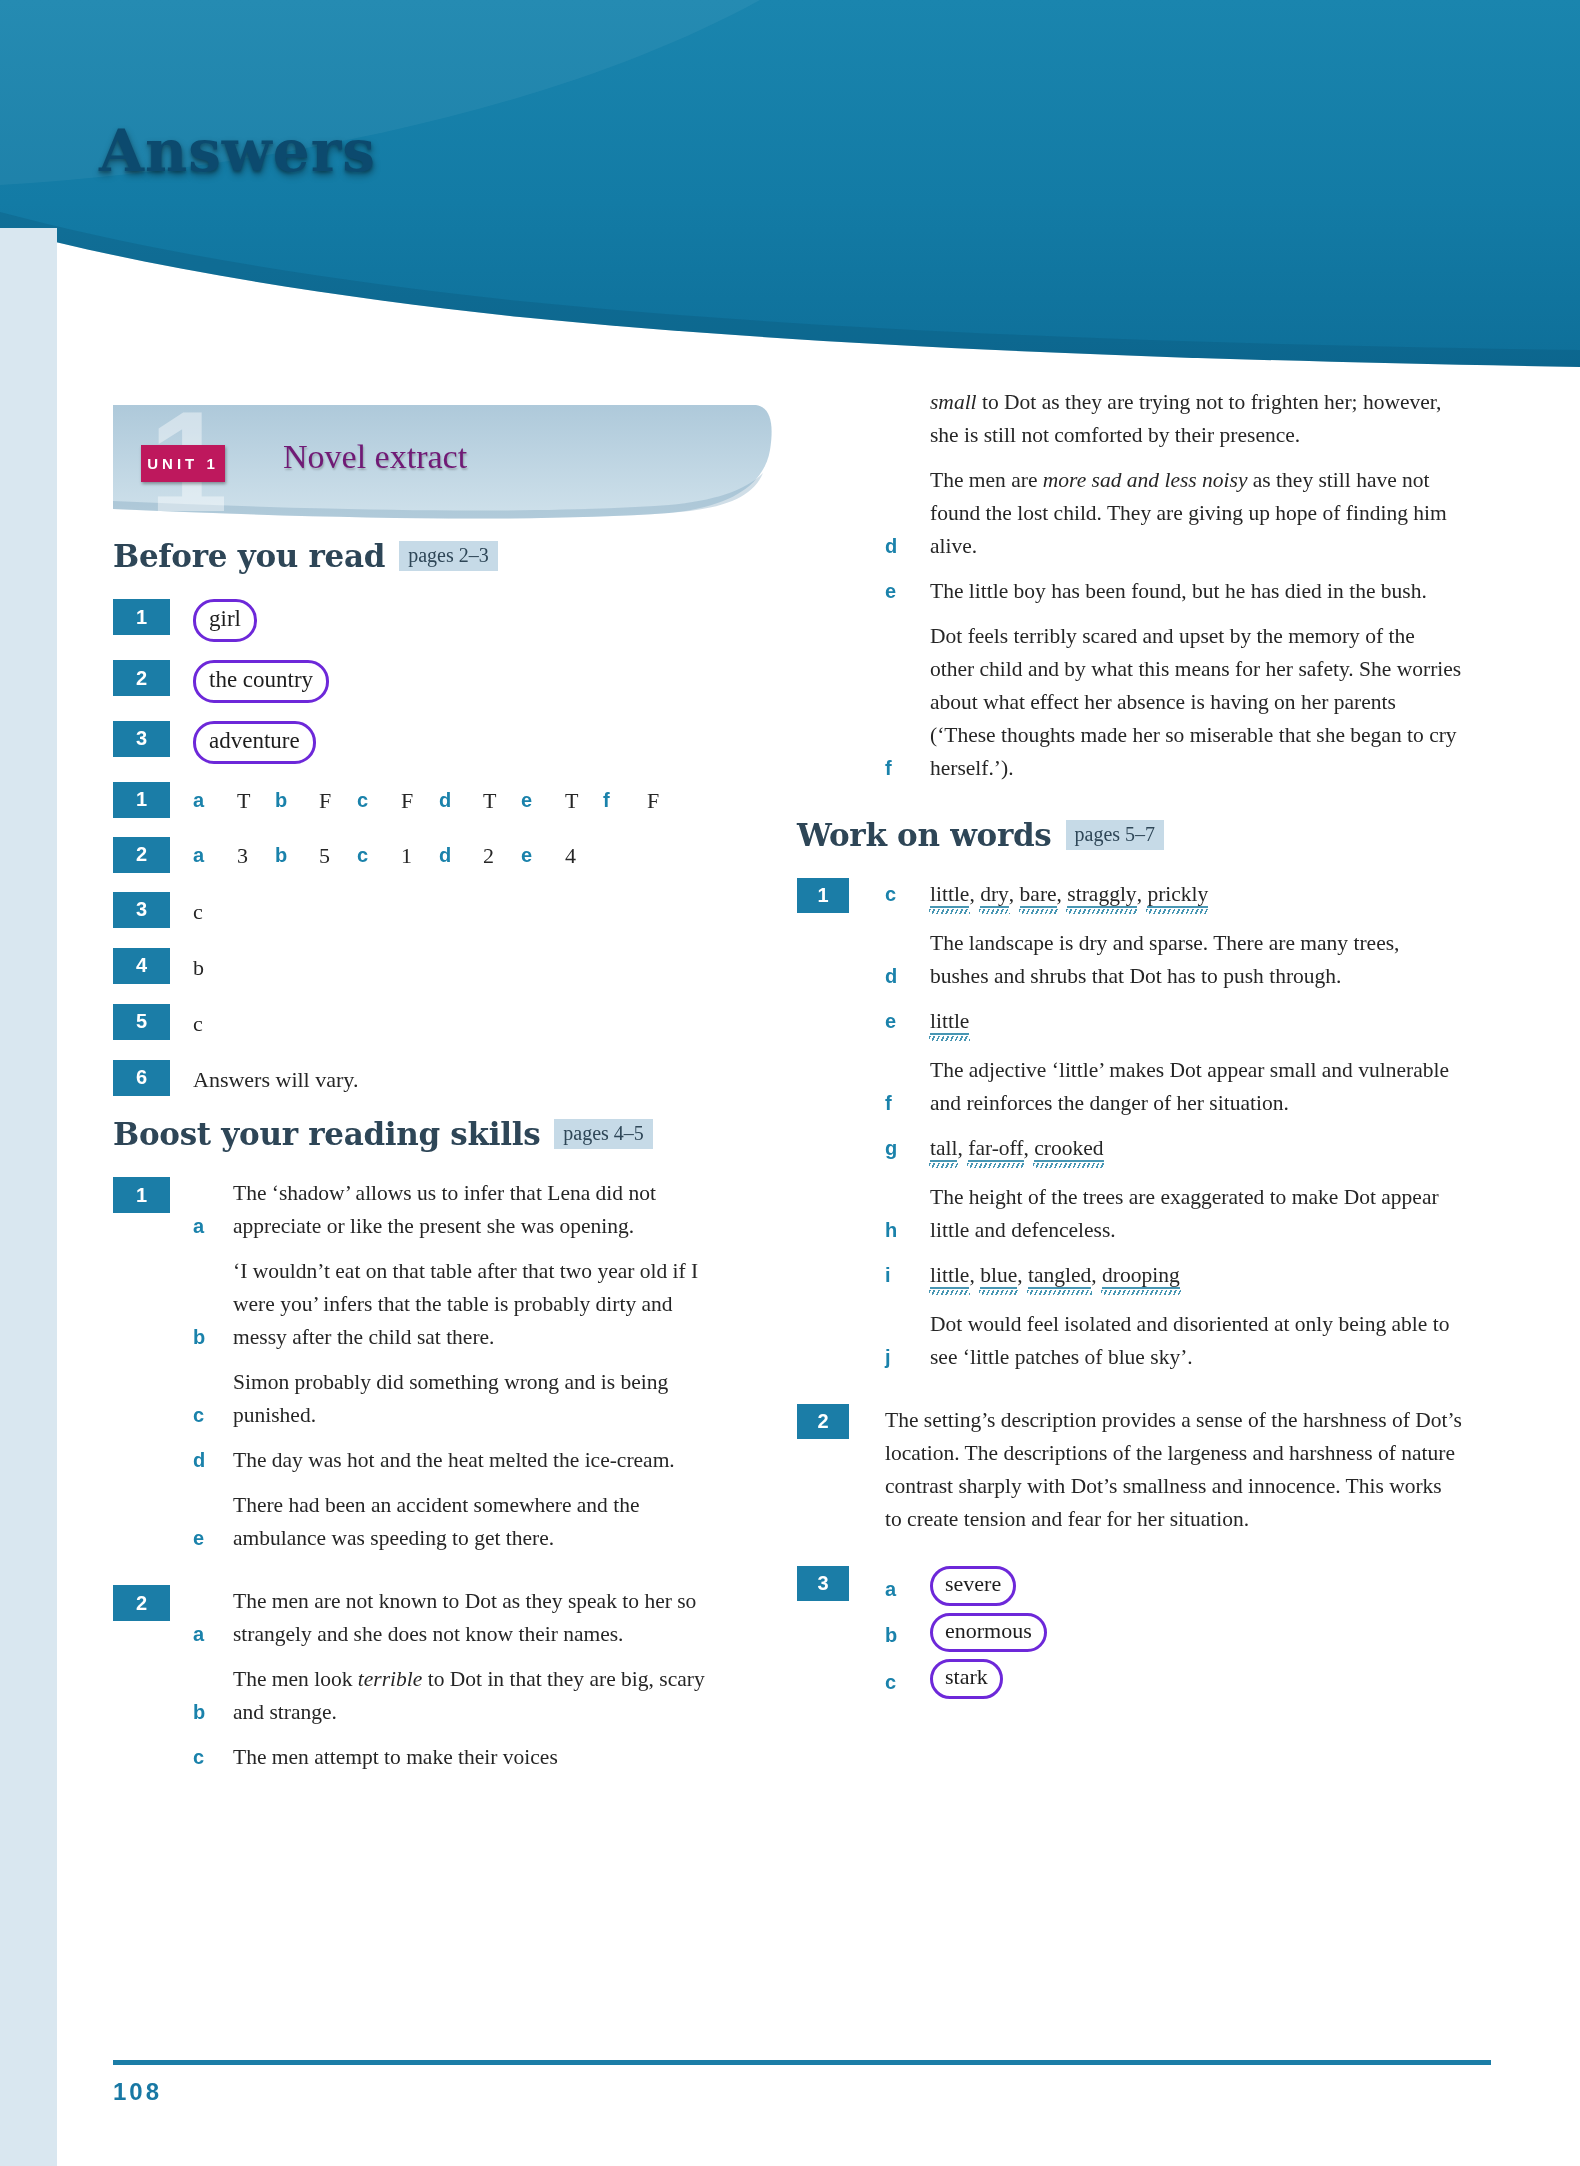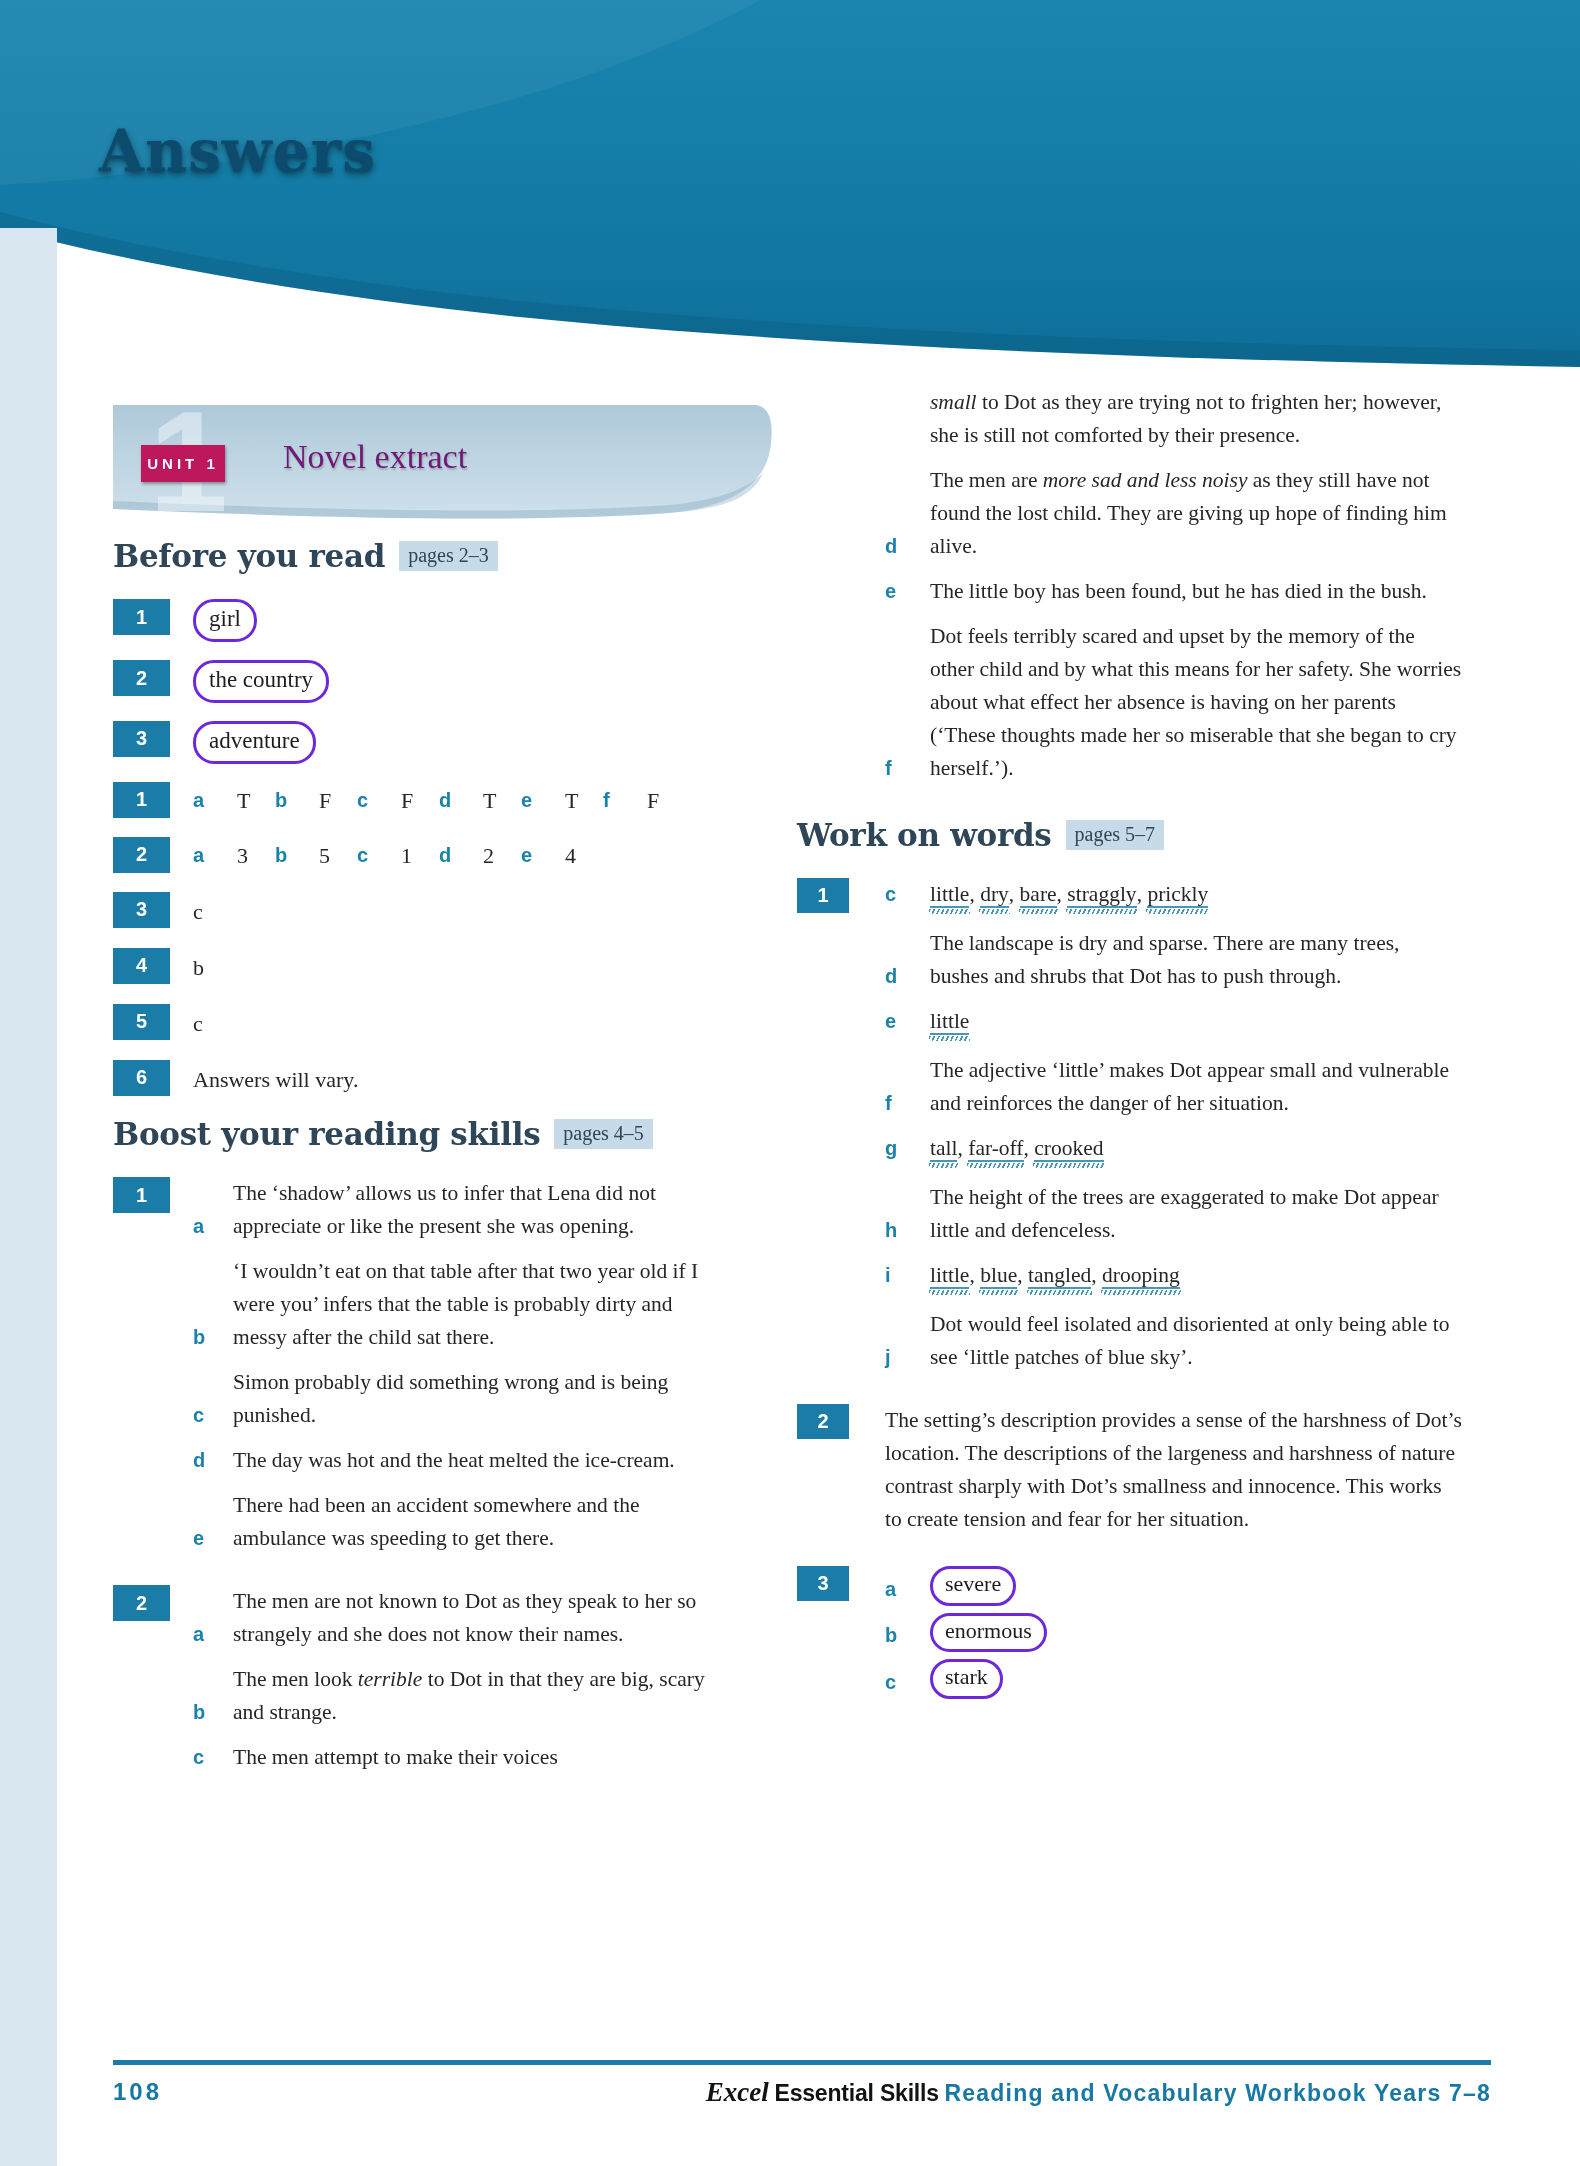--- a/index.html
+++ b/index.html
@@ -343,19 +343,14 @@
           <div class="sub circ">
             <div class="lt lt-r">c</div>
             <span class="circle">stark</span>
           </div>
         </div>
       </div>
     </div>
 
   <div class="footer-rule"></div>
   <div class="page-num">108</div>
-  <div class="brand">
-    <span class="bi">Excel</span>
-    <span class="bb">Essential Skills</span>
-    <span class="bs">Reading and Vocabulary Workbook Years 7–8</span>
-  </div>
 
 </div>
 
 </body></html>

